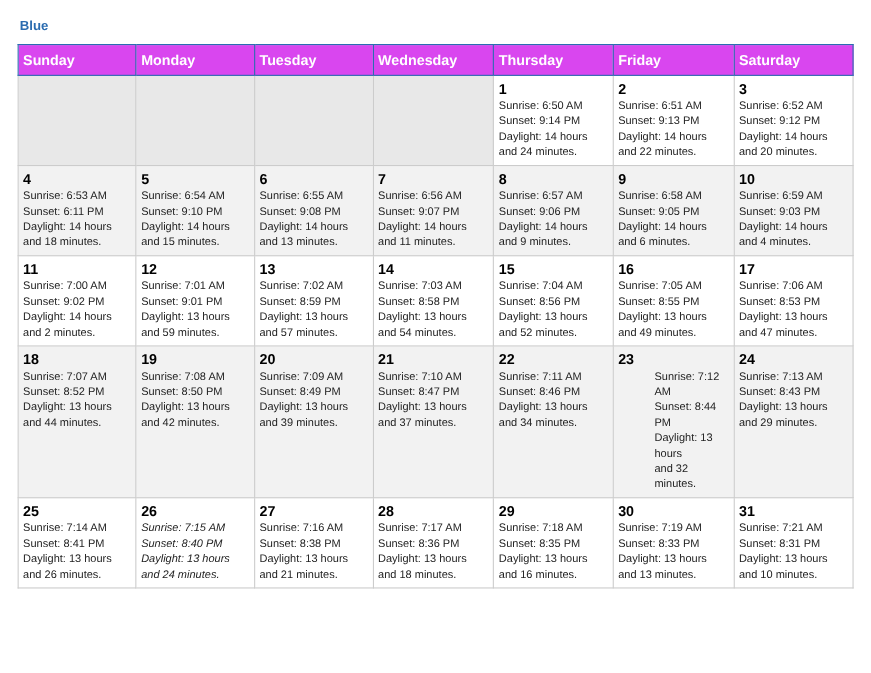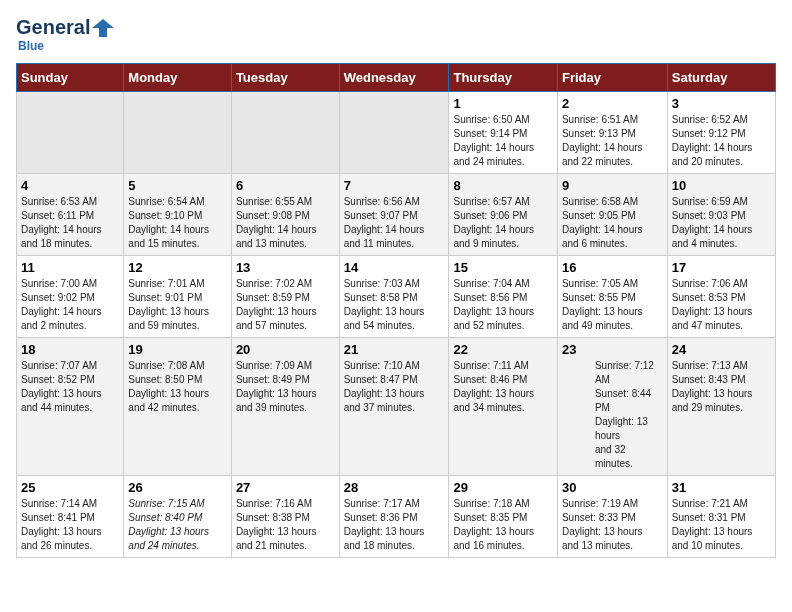--- a/index.html
+++ b/index.html
@@ -33,21 +33,21 @@
       font-size: 18px;
       color: #444;
       font-weight: normal;
     }
     table {
       width: 100%;
       border-collapse: collapse;
       font-size: 11px;
     }
     thead tr th {
-      background: #7f1d1d;
+      background: #d946ef;
       color: #fff;
       padding: 6px 4px;
       text-align: left;
       font-size: 13px;
       font-weight: bold;
       border: 1px solid #2b6cb0;
     }
     tbody tr td {
       border: 1px solid #ccc;
       vertical-align: top;
@@ -74,26 +74,20 @@
     }
     .empty-cell {
       background: #e8e8e8 !important;
     }
   </style>
 </head>
 <body>
 
 <div class="header">
   <div class="logo">
-    <div style="display:flex;align-items:center;gap:2px;">
-      <span style="font-size:20px;font-weight:bold;color:#1a3a5c;">General</span>
-      <svg width="22" height="22" viewBox="0 0 22 22">
-        <polygon points="11,2 22,11 15,11 15,20 7,20 7,11 0,11" fill="#2b6cb0"></polygon>
-      </svg>
-    </div>
     <div style="display:flex;align-items:center;">
       <span style="font-size:12px;font-weight:bold;color:#2b6cb0;margin-left:2px;">Blue</span>
     </div>
   </div>
   <div class="title-block">
     <h1></h1>
     <h2></h2>
   </div>
 </div>
 

